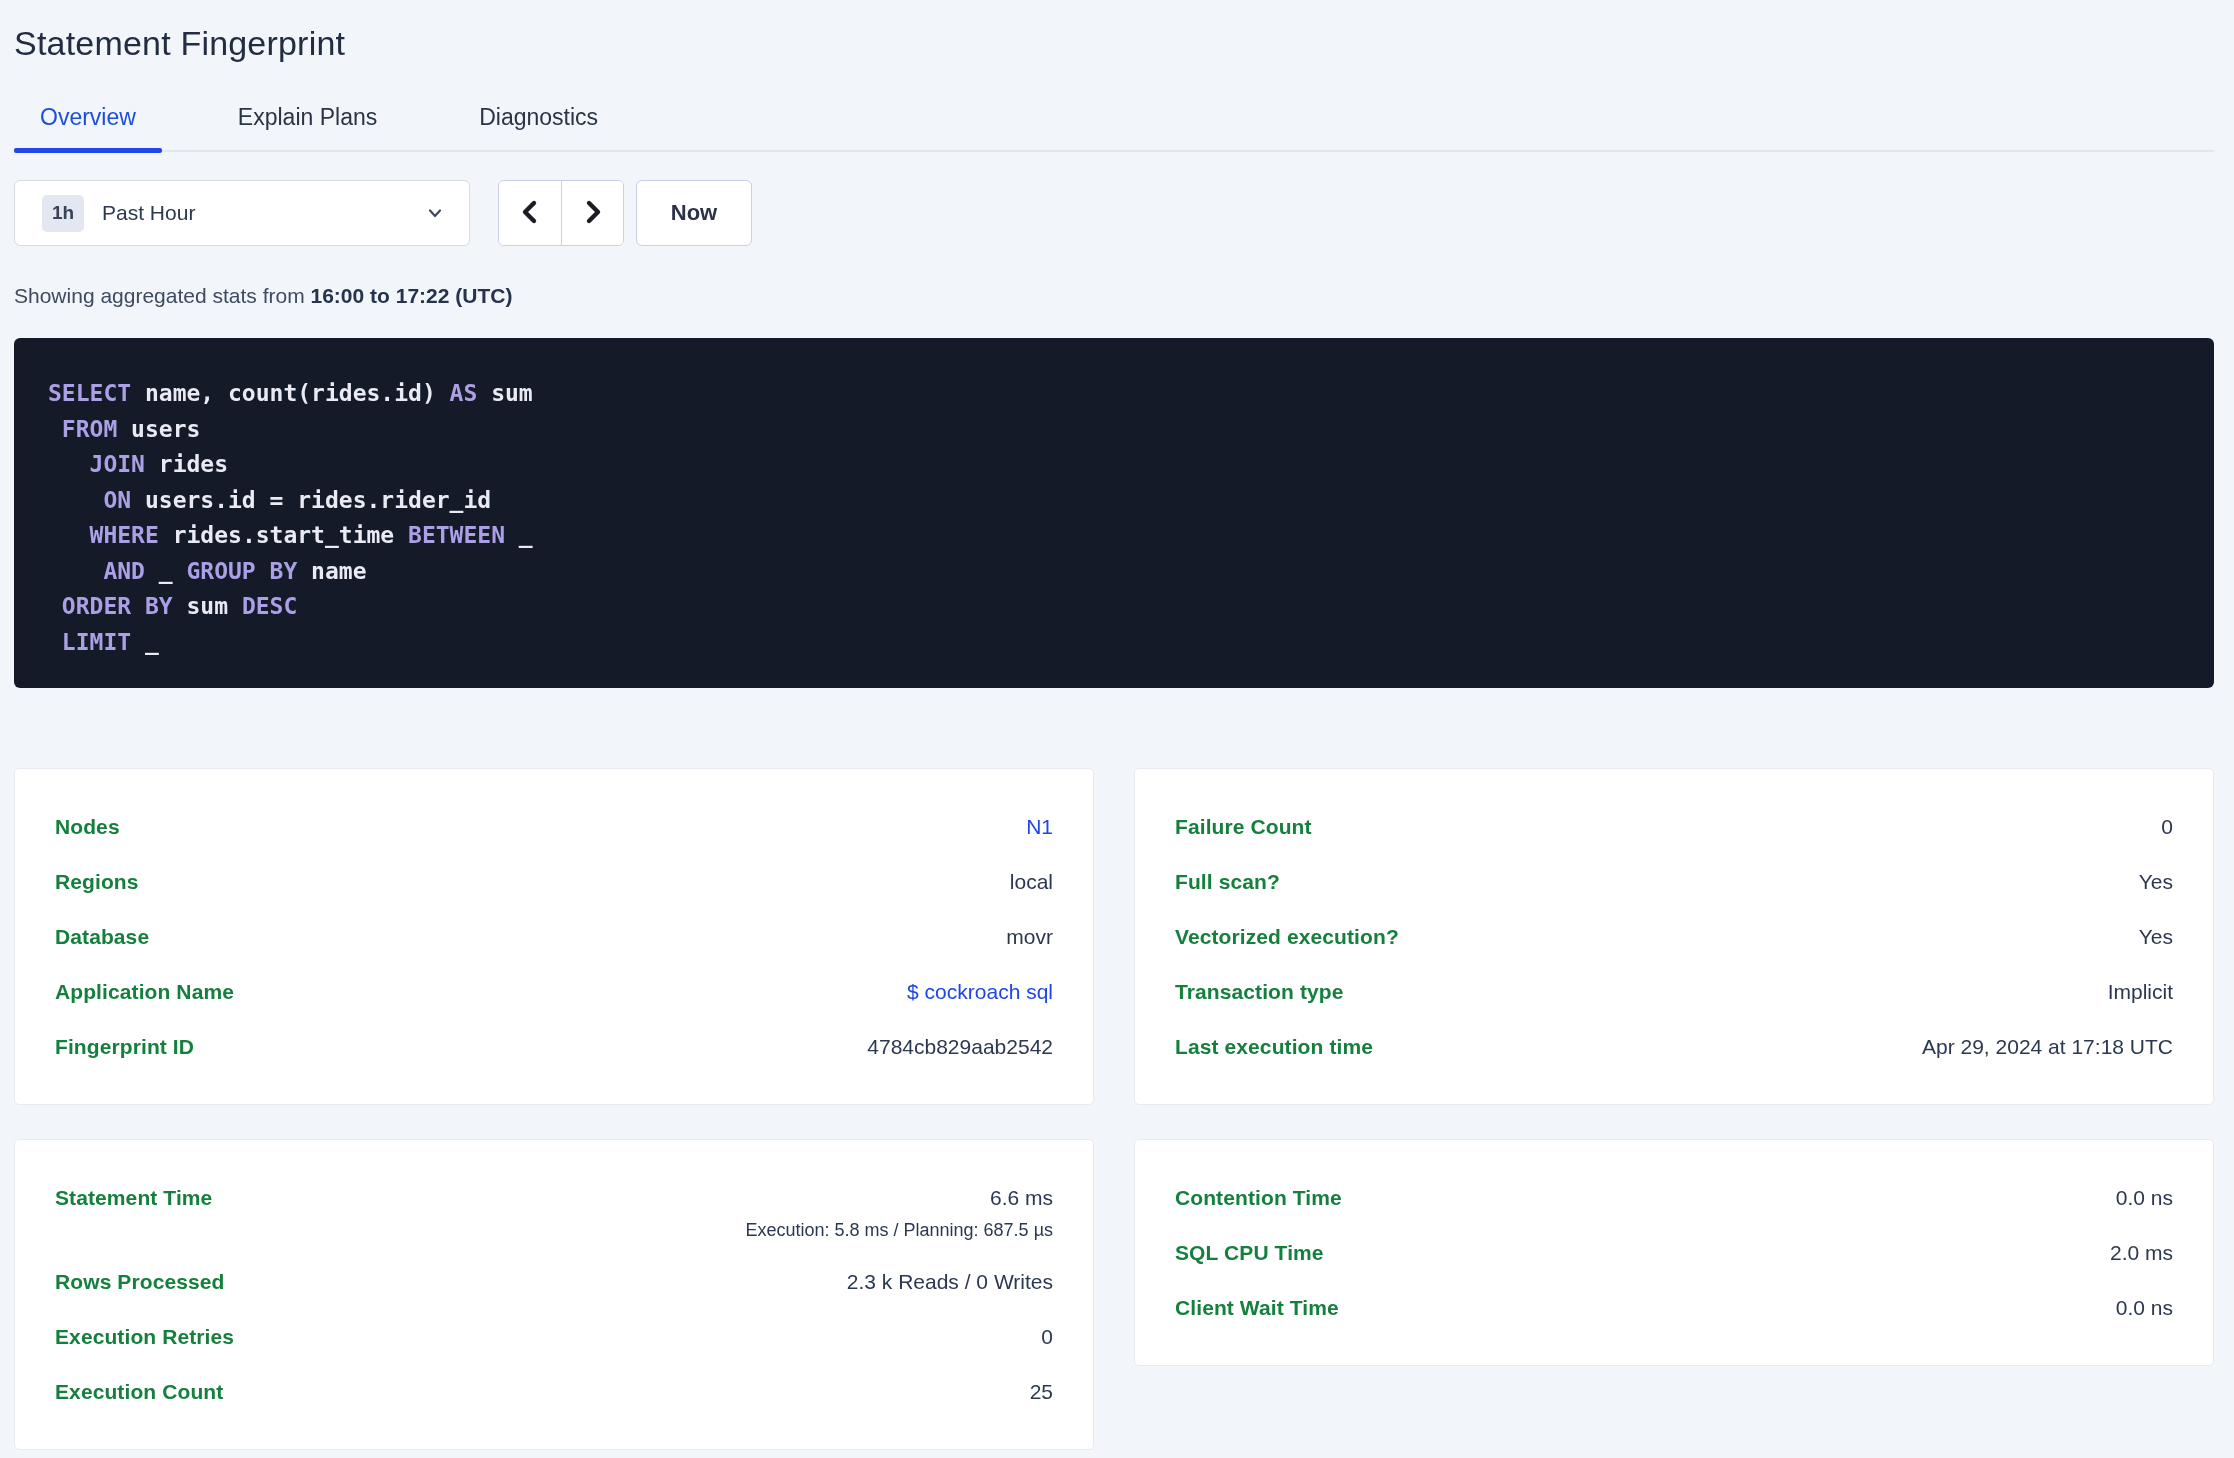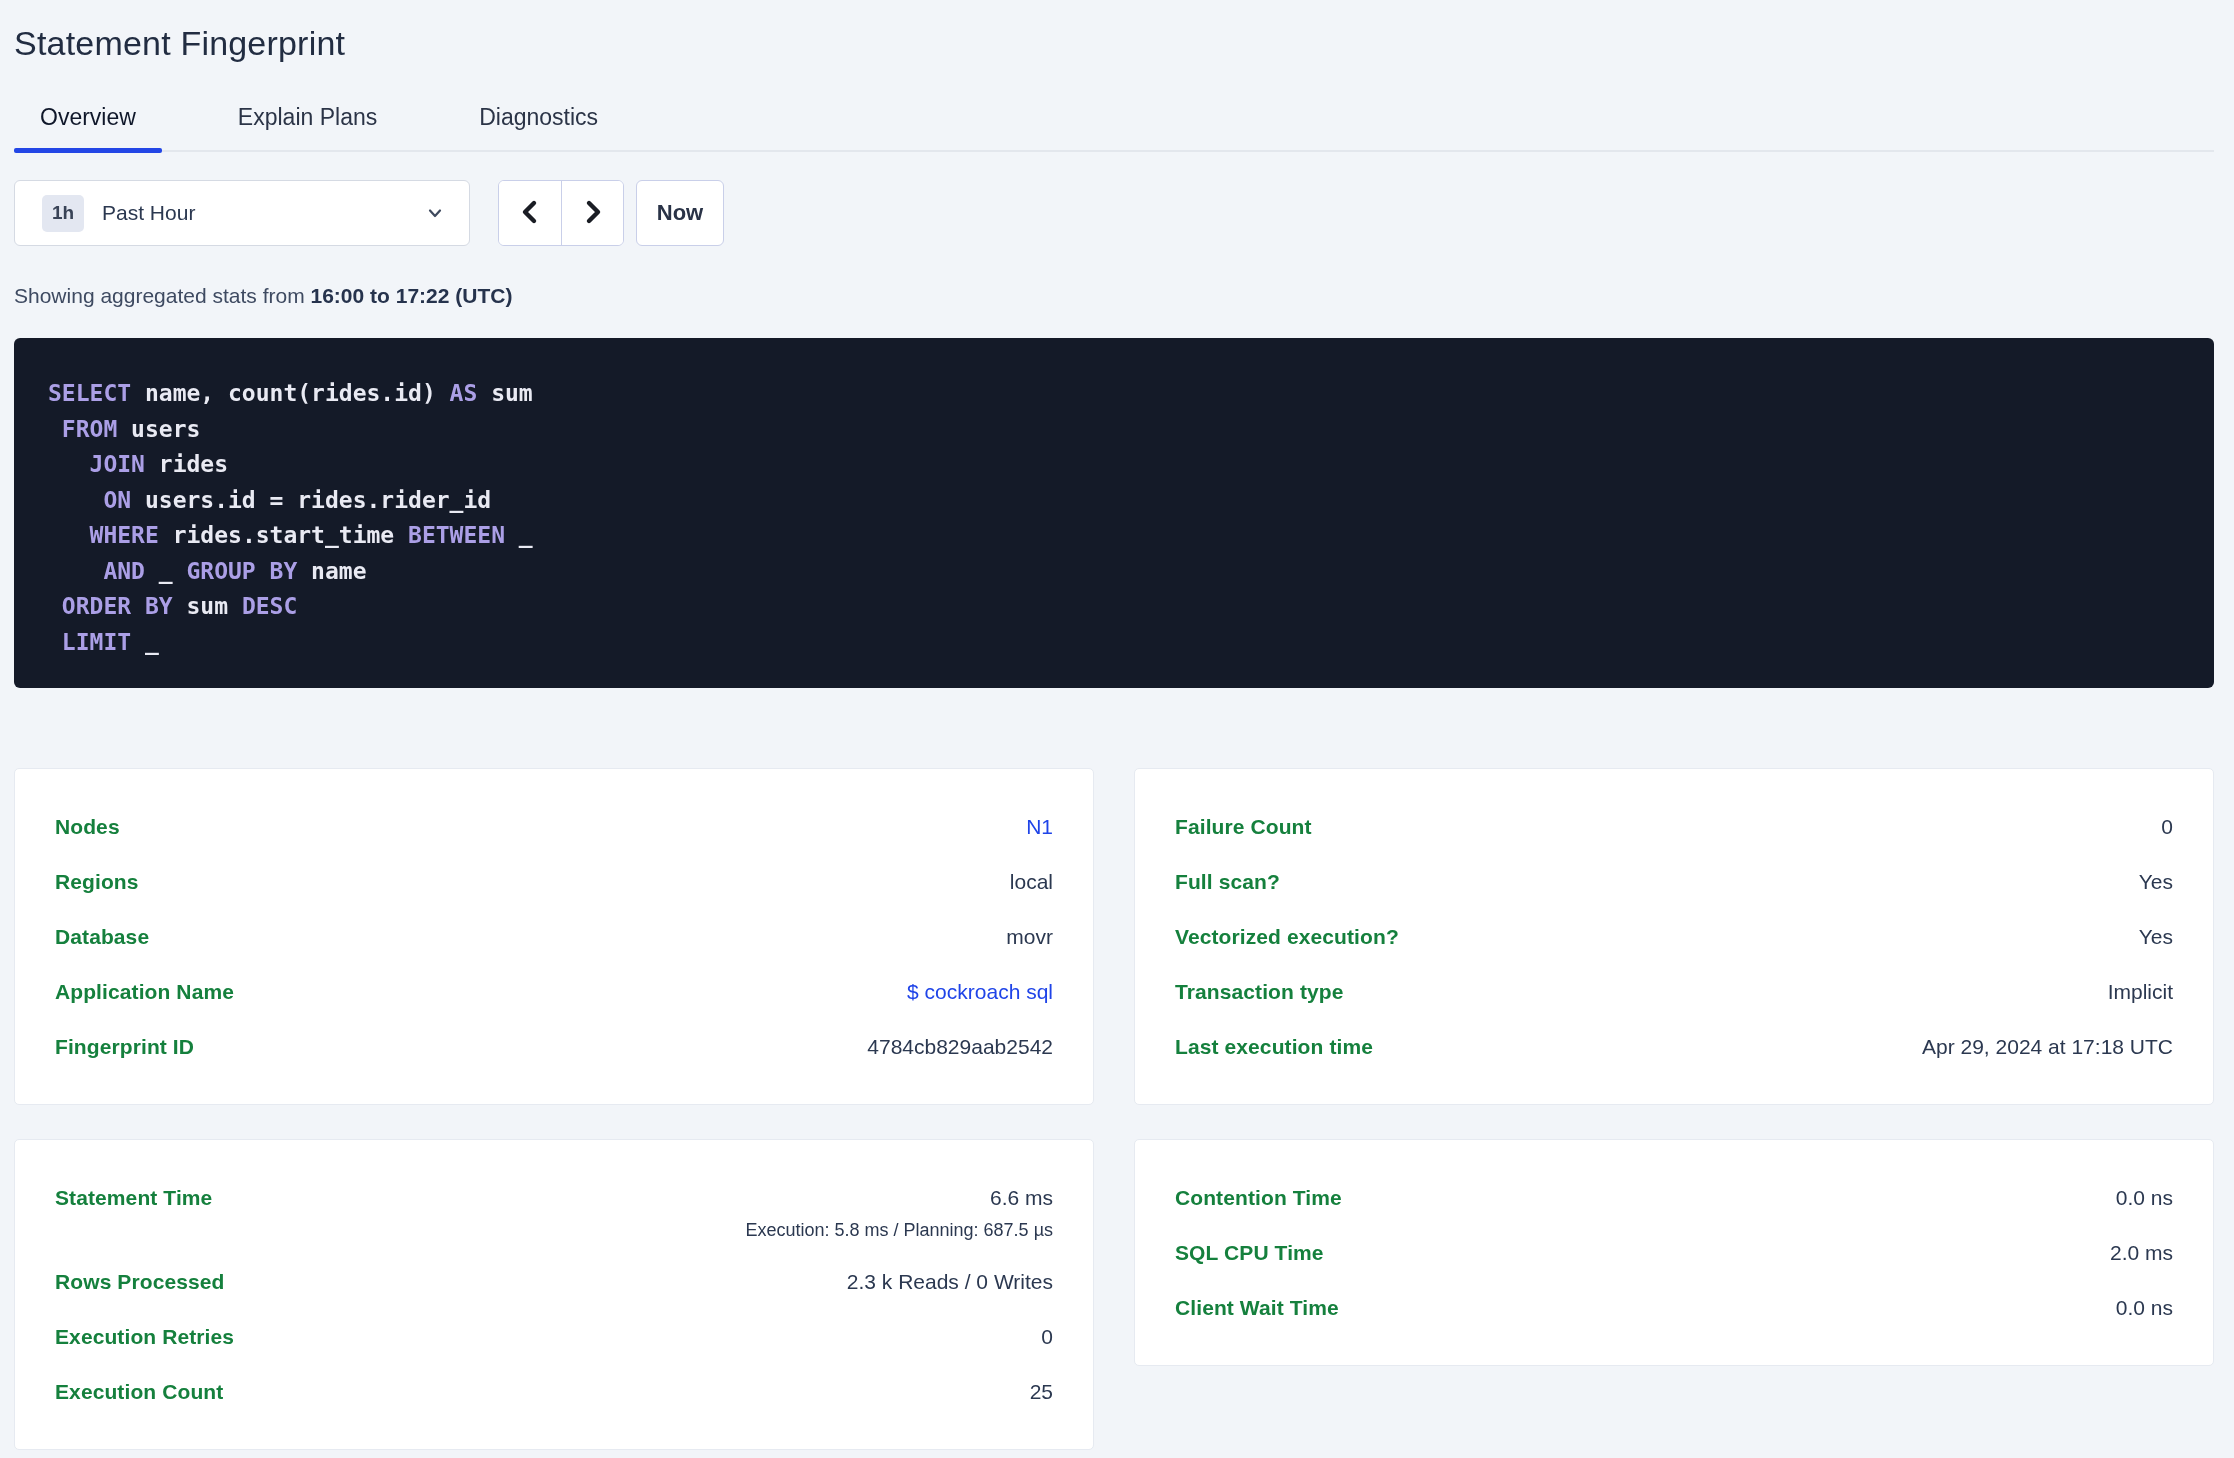--- a/index.html
+++ b/index.html
@@ -29,21 +29,21 @@
   }
   .tab {
     padding: 0 26px 18px 26px;
     margin-right: 50px;
     font-size: 23px; line-height: 30px;
     color: #2b3447;
     position: relative;
     cursor: pointer;
     white-space: nowrap;
   }
-  .tab.active { color: #0f172a; }
+  .tab.active { color: #1d4ed8; }
   .tab.active::after {
     content: "";
     position: absolute;
     left: 0; right: 0; bottom: -3px;
     height: 5px;
     background: #2346e6;
     border-radius: 2px;
   }
 
   
@@ -90,21 +90,21 @@
     width: 62px;
     background: #fff;
     border: none;
     display: flex; align-items: center; justify-content: center;
     cursor: pointer;
   }
   .arrow-btn + .arrow-btn { border-left: 1px solid #c9cfe9; }
 
   .now-btn {
     margin-left: 12px;
-    width: 88px;
+    width: 116px;
     background: #fff;
     border: 1px solid #c9cfe9;
     border-radius: 6px;
     font-family: "Liberation Sans", sans-serif;
     font-size: 22px; font-weight: 600;
     color: #2a3347;
     cursor: pointer;
   }
 
   

